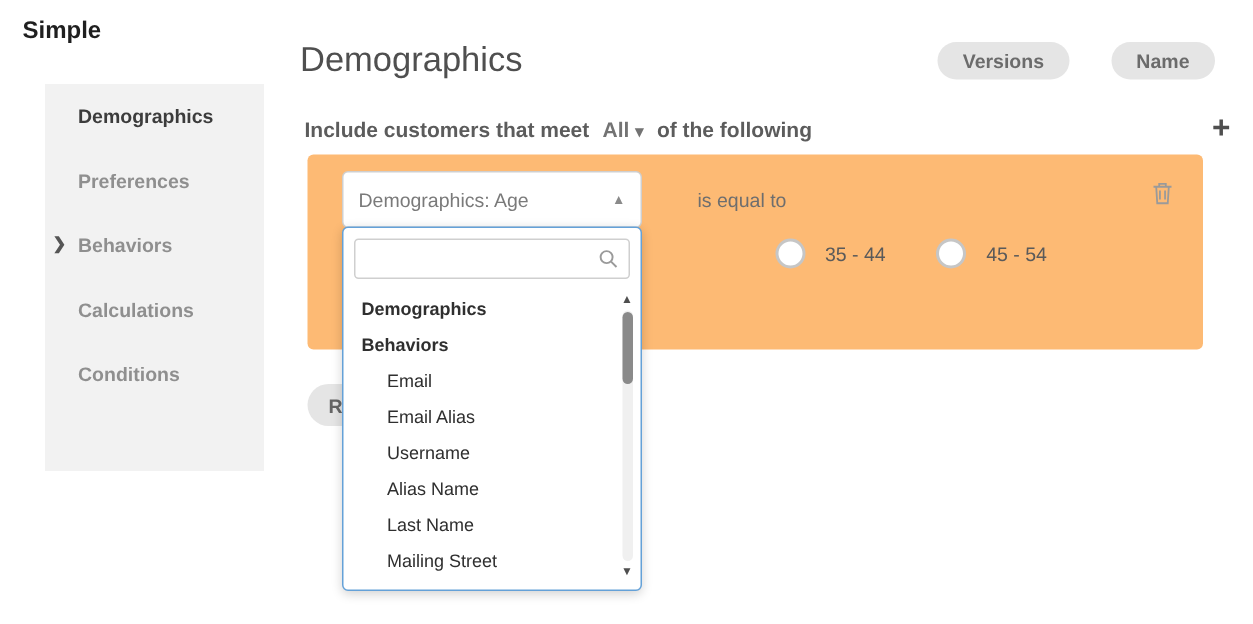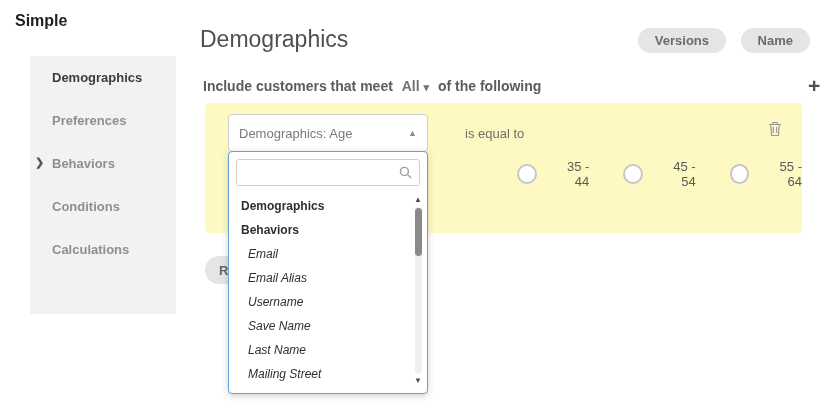--- a/index.html
+++ b/index.html
@@ -42,39 +42,39 @@
     font-size: 23px; color: #4f4f4f; font-weight: 400;
   }
   .btn-pill {
     position: absolute; top: 28px; height: 25px;
     border: none; border-radius: 13px;
     background: #e5e5e5; color: #6b6b6b;
     font-family: "Liberation Sans", sans-serif;
     font-weight: bold; font-size: 13px;
     padding: 0 17px; cursor: pointer;
   }
-  .btn-versions { right: 109px; }
+  .btn-versions { right: 122px; }
   .btn-save { right: 25px; }
   
   .include-line {
     position: absolute; left: 203px; top: 78px;
     font-size: 14px; font-weight: 600; color: #5c5c5c;
   }
   .match-select { color: #737373; cursor: pointer; margin: 0 5px; font-weight: bold; }
   .match-caret { font-size: 11px; }
   .add-btn {
     position: absolute; left: 808px; top: 74px;
     background: none; border: none;
     font-size: 21px; font-weight: bold; color: #4f4f4f; cursor: pointer;
   }
   
   .card {
     position: absolute; left: 205px; top: 103px;
     width: 597px; height: 130px;
-    background: #fef9c3; border-radius: 4px;
+    background: #fdba74; border-radius: 4px;
   }
   .field-select {
     position: absolute; left: 23px; top: 11px;
     width: 200px; height: 38px;
     background: #fff; border: 1px solid #cfcfcf; border-radius: 4px;
     display: flex; align-items: center; justify-content: space-between;
     padding: 0 10px; font-size: 13px; color: #7a7a7a; cursor: pointer;
   }
   .field-caret { font-size: 9px; color: #8a8a8a; }
   .operator {
@@ -128,21 +128,21 @@
   .dd-list {
     position: absolute; left: 0; top: 42px; right: 16px; bottom: 4px;
     overflow: hidden;
   }
   .dd-row {
     height: 24px; display: flex; align-items: center;
     font-size: 12px; color: #2f2f2f; cursor: pointer;
     padding-left: 12px; white-space: nowrap;
   }
   .dd-row.group { font-weight: bold; }
-  .dd-row.item { padding-left: 19px; font-style: italic; }
+  .dd-row.item { padding-left: 29px; }
   
   .scrollbar { position: absolute; top: 42px; right: 3px; bottom: 6px; width: 12px; }
   .sb-arrow {
     position: absolute; left: 0; width: 12px; height: 12px;
     font-size: 8px; color: #4f4f4f; text-align: center; line-height: 12px;
     cursor: pointer;
   }
   .sb-up { top: 0; }
   .sb-down { bottom: 0; }
   .sb-track {
@@ -166,24 +166,24 @@
       <span>Demographics</span>
     </div>
     <div class="side-item">
       <span>Preferences</span>
     </div>
     <div class="side-item">
       <span class="side-chevron">❯</span>
       <span>Behaviors</span>
     </div>
     <div class="side-item">
+      <span>Calculations</span>
+    </div>
+    <div class="side-item">
       <span>Conditions</span>
-    </div>
-    <div class="side-item">
-      <span>Calculations</span>
     </div>
   </nav>
 
   <h1 class="main-title">Demographics</h1>
   <button class="btn-pill btn-versions">Versions</button>
   <button class="btn-pill btn-save">Name</button>
 
   <div class="include-line">
     <span>Include customers that meet</span>
     <span class="match-select"><span>All</span> <span class="match-caret">▾</span></span>
@@ -206,24 +206,20 @@
     </button>
     <div class="radio-row">
       <div class="radio-opt">
         <span class="radio-circle"></span>
         <span class="radio-label">35 - 44</span>
       </div>
       <div class="radio-opt">
         <span class="radio-circle"></span>
         <span class="radio-label">45 - 54</span>
       </div>
-      <div class="radio-opt">
-        <span class="radio-circle"></span>
-        <span class="radio-label">55 - 64</span>
-      </div>
     </div>
   </div>
 
   <button class="r-button">R</button>
 
   <div class="dropdown-panel">
     <div class="search-wrap">
       <input class="search-input" type="text" value="" style="">
       <span class="search-icon">
         <svg width="13" height="13" viewBox="0 0 13 13">
@@ -231,21 +227,21 @@
             <line x1="8.4" y1="8.4" x2="12" y2="12" stroke="#9a9a9a" stroke-width="1.3"></line>
           </svg>
       </span>
     </div>
     <div class="dd-list">
       <div class="dd-row group">Demographics</div>
       <div class="dd-row group">Behaviors</div>
       <div class="dd-row item">Email</div>
       <div class="dd-row item">Email Alias</div>
       <div class="dd-row item">Username</div>
-      <div class="dd-row item">Save Name</div>
+      <div class="dd-row item">Alias Name</div>
       <div class="dd-row item">Last Name</div>
       <div class="dd-row item">Mailing Street</div>
     </div>
     <div class="scrollbar">
       <div class="sb-arrow sb-up">▲</div>
       <div class="sb-track"></div>
       <div class="sb-thumb"></div>
       <div class="sb-arrow sb-down">▼</div>
     </div>
   </div>

